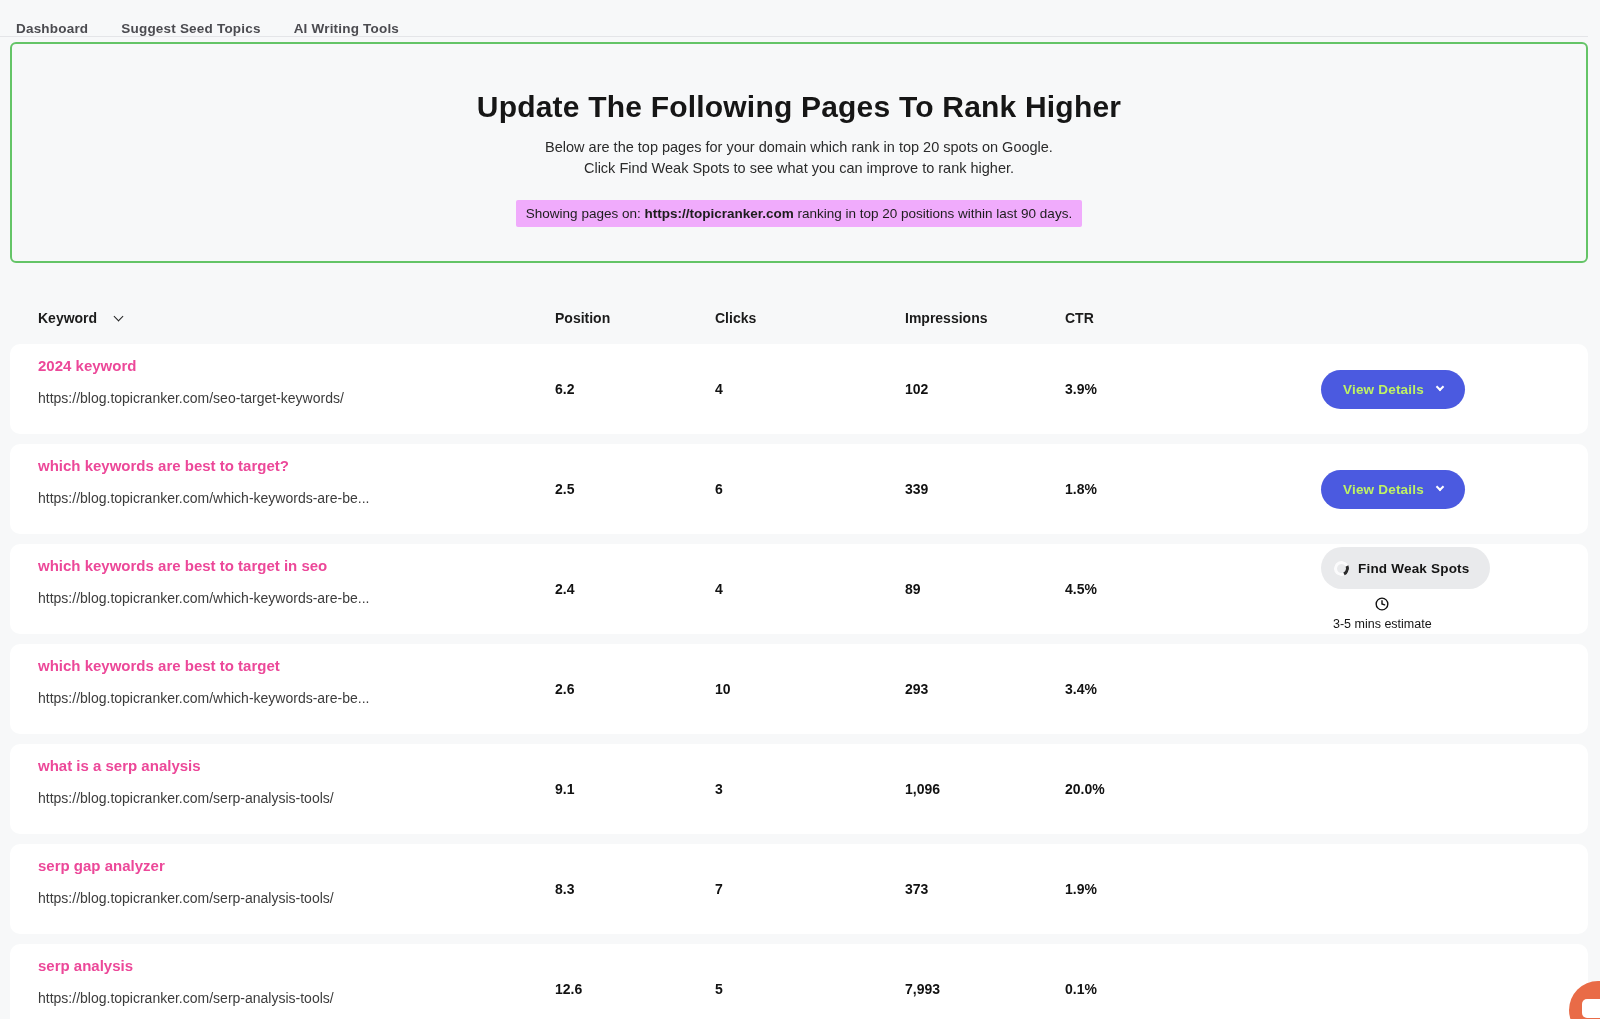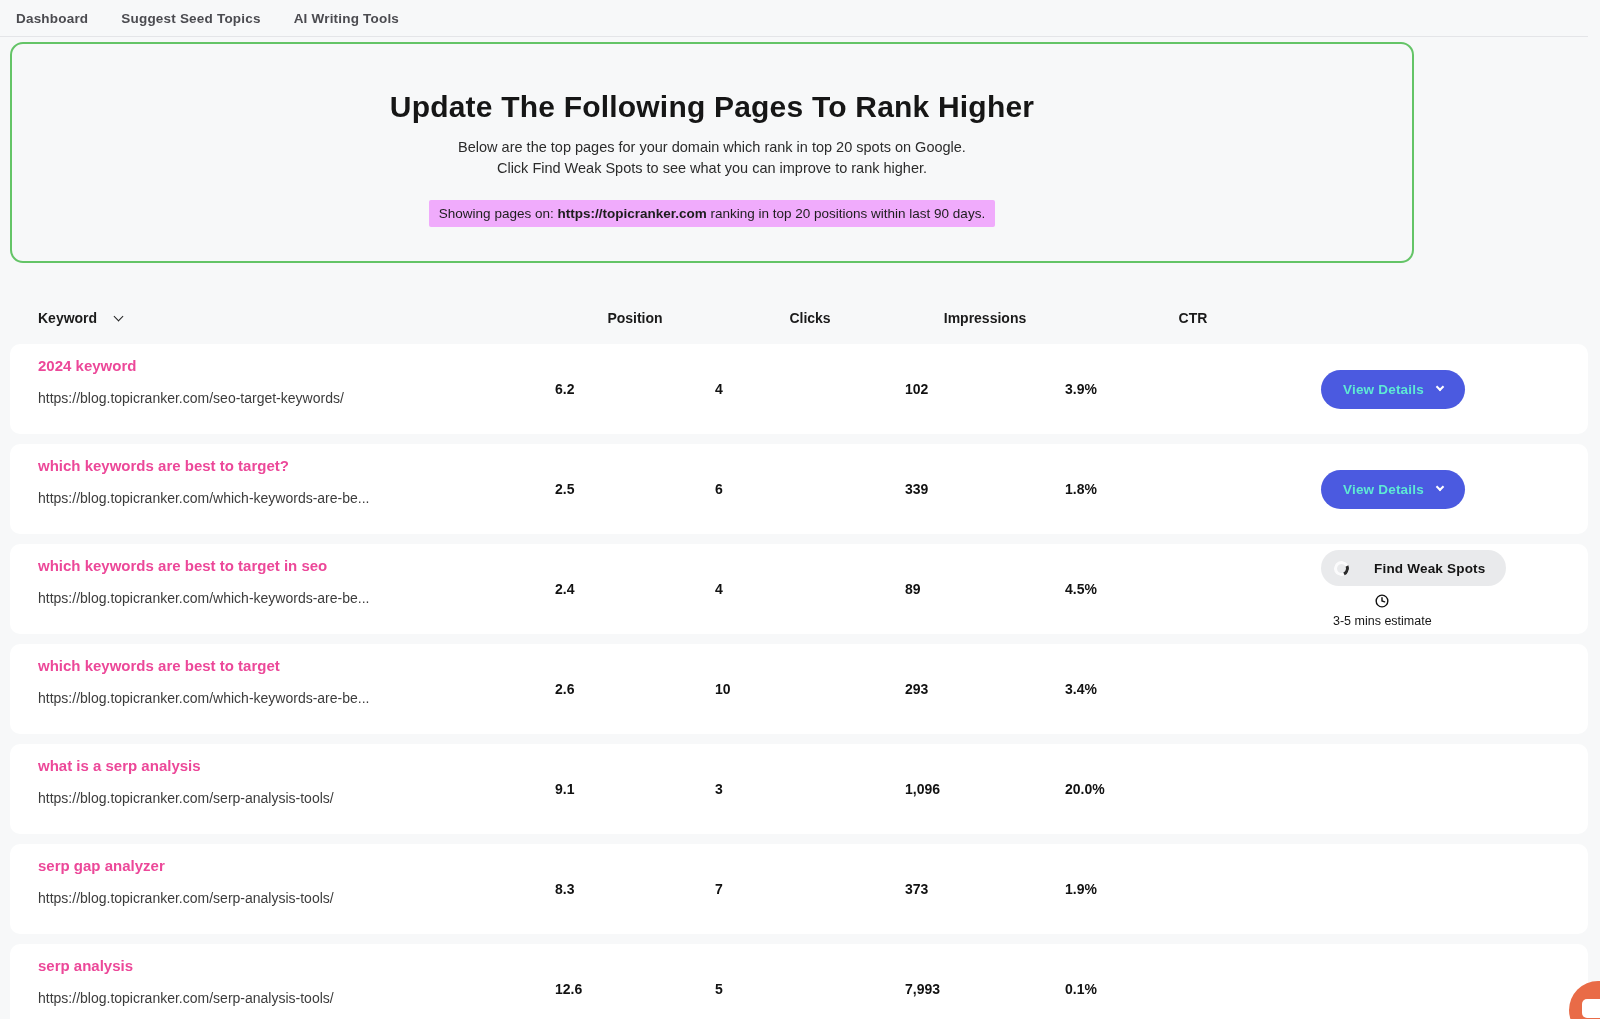--- a/index.html
+++ b/index.html
@@ -6,67 +6,67 @@
   html,body { margin:0; padding:0; }
   body {
     width:1600px; height:1019px; overflow:hidden; position:relative;
     background:#f7f8f9;
     font-family:"Liberation Sans", sans-serif;
     color:#1a1a1a;
   }
 
   
   .nav {
-    display:flex; align-items:center; gap:33px;
+    display:flex; align-items:flex-end; gap:33px;
     height:37px; padding:0 16px; width:1588px;
     border-bottom:1px solid #e4e5e8;
   }
   .nav-item { font-size:13.5px; font-weight:600; color:#4b4b50; letter-spacing:.2px; cursor:pointer; }
 
   
   .hero {
-    margin:5px 12px 0 10px; width:1404px; height:221px;
-    border:2px solid #64c467; border-radius:13px;
+    margin:5px 12px 0 10px; width:1578px; height:221px;
+    border:2px solid #64c467; border-radius:6px;
     background:#f7f8f9; text-align:center;
   }
   .hero-title { margin:46px 0 0; font-size:30px; font-weight:700; color:#161616; letter-spacing:.2px; }
   .hero-sub { margin-top:13px; font-size:14.5px; line-height:21px; color:#2b2b2b; }
   .filter-badge {
     display:inline-block; margin-top:21px; background:#f0abfc; border-radius:2px;
     padding:6px 10px; font-size:13.5px; color:#1d1d1d;
   }
   .filter-badge b { font-weight:700; }
 
   
   .table { margin:0 12px 0 10px; width:1578px; }
   .grid-cols { display:grid; grid-template-columns:545px 160px 190px 160px 256px 1fr; }
   .thead { margin-top:47px; align-items:center; }
-  .th { text-align:center; font-size:14px; font-weight:700; color:#1b1b1b; }
+  .th { text-align:left; font-size:14px; font-weight:700; color:#1b1b1b; }
   .th-kw { padding-left:28px; text-align:left; display:flex; align-items:center; gap:18px; cursor:pointer; }
   .chev-dark {
     width:7px; height:7px; border-right:1.8px solid #222; border-bottom:1.8px solid #222;
     transform:rotate(45deg); margin-top:-4px;
   }
 
   .rows { margin-top:18px; }
   .row { background:#fff; border-radius:10px; height:90px; margin-bottom:10px; }
   .cell-kw { padding:13px 0 0 28px; overflow:hidden; }
   .kw-title { font-size:15px; font-weight:700; color:#ec4899; }
   .kw-url { margin-top:16px; font-size:14px; color:#3c3c3c; }
   .metric { align-self:center; font-size:14px; font-weight:700; color:#121212; }
   .action { display:flex; flex-direction:column; justify-content:center; align-items:flex-start; }
 
   .btn {
     height:39px; border:none; border-radius:22px; cursor:pointer;
     font-family:inherit; font-size:13.5px; font-weight:700; letter-spacing:.2px;
     display:none; align-items:center; justify-content:center;
   }
-  .btn-blue { background:#4b5ae0; color:#5eead4; padding:0 22px; gap:13px; }
+  .btn-blue { background:#4b5ae0; color:#bef264; padding:0 22px; gap:13px; }
   .chev-white { width:6px; height:6px; border-right:2px solid #fff; border-bottom:2px solid #fff; transform:rotate(45deg); margin-top:-4px; }
-  .btn-gray { background:#e9eaec; color:#141414; padding:0 20px 0 13px; gap:25px; height:36px; }
+  .btn-gray { background:#e9eaec; color:#141414; padding:0 20px 0 13px; gap:9px; height:42px; }
   .spinner {
     width:15px; height:15px; border-radius:50%;
     border:3px solid #fbfbfc; border-right-color:#2b2b2b; transform:rotate(20deg);
   }
 
   .row[data-action="view_details"]   .btn-blue   { display:inline-flex; }
   .row[data-action="loading"]        .btn-gray   { display:inline-flex; }
   .estimate { display:none; align-items:center; gap:6px; margin:8px 0 0 12px; font-size:12.5px; color:#161616; }
   .row[data-action="loading"] .estimate { display:flex;flex-direction:column; }
 

